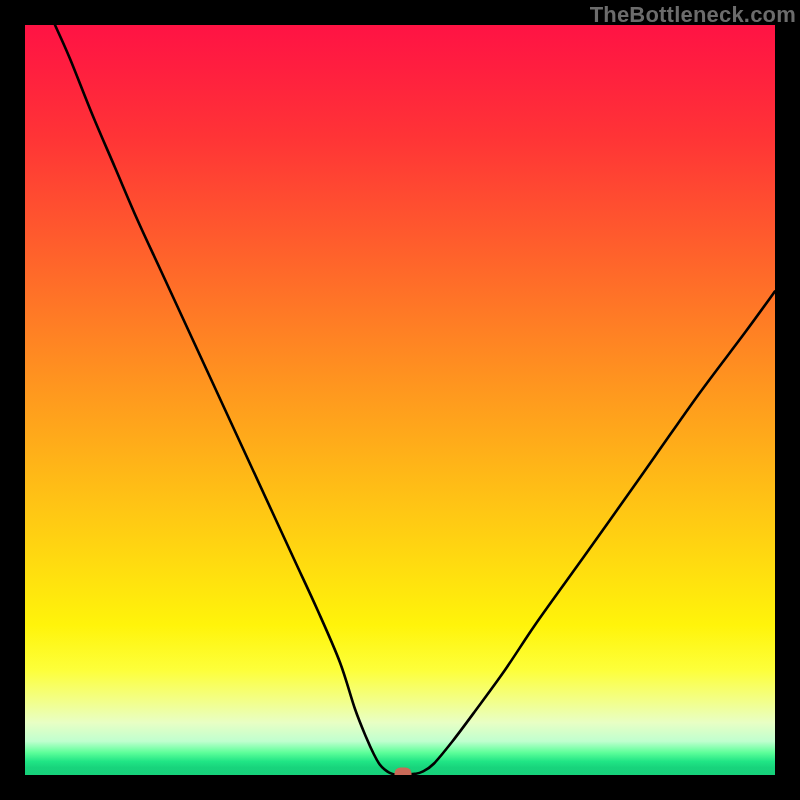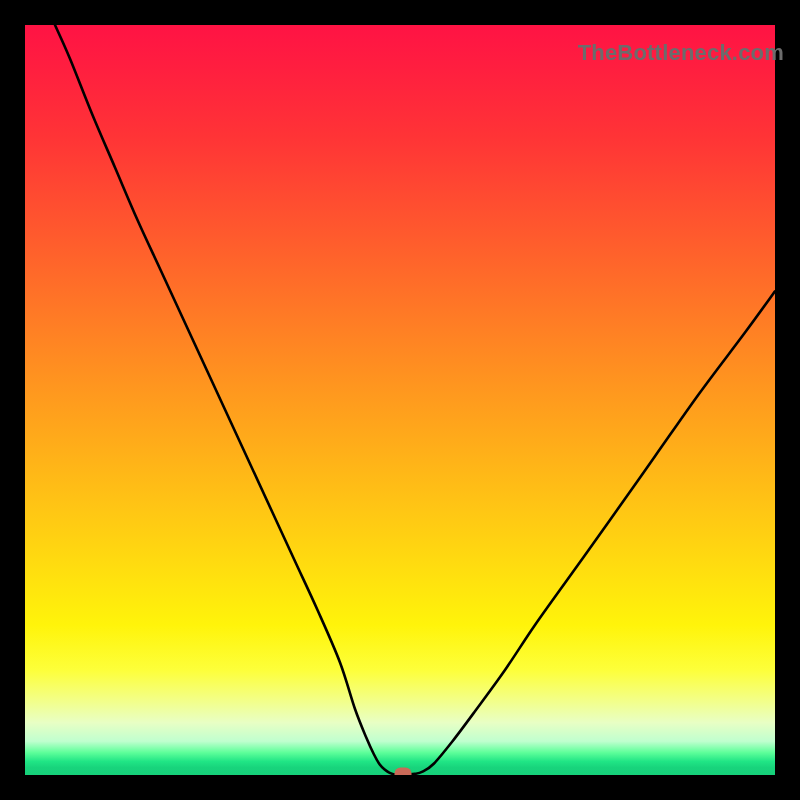--- a/index.html
+++ b/index.html
@@ -57,27 +57,26 @@
     position: absolute;
     width: 17px;
     height: 13px;
     border-radius: 6px;
     background: #c96a58;
     transform: translate(-50%, -50%);
   }
   .watermark {
     position: absolute;
     top: 2px;
-    right: 16px;
+    right: 4px;
     font-family: Arial, Helvetica, sans-serif;
     font-size: 22px;
     font-weight: 600;
     color: #6c6c6c;
     letter-spacing: 0.2px;
-    margin-top: 38px;
   }
 </style>
 </head>
 <body>
 <div class="frame">
   <div class="plot">
     <div class="gradient"></div>
     <svg class="curve" viewBox="0 0 750 750" preserveAspectRatio="none">
       <path id="curve-path" d="M 30.00 0.00 C 32.50 5.63, 38.75 18.75, 45.00 33.75 C 51.25 48.75, 60.00 71.88, 67.50 90.00 C 75.00 108.13, 82.50 125.00, 90.00 142.50 C 97.50 160.00, 105.00 178.13, 112.50 195.00 C 120.00 211.88, 127.50 227.50, 135.00 243.75 C 142.50 260.00, 150.00 276.25, 157.50 292.50 C 165.00 308.75, 172.50 325.00, 180.00 341.25 C 187.50 357.50, 195.00 373.75, 202.50 390.00 C 210.00 406.25, 217.50 422.50, 225.00 438.75 C 232.50 455.00, 240.00 471.25, 247.50 487.50 C 255.00 503.75, 262.50 520.00, 270.00 536.25 C 277.50 552.50, 285.00 568.13, 292.50 585.00 C 300.00 601.88, 308.75 621.00, 315.00 637.50 C 321.25 654.00, 325.63 671.50, 330.00 684.00 C 334.38 696.50, 338.13 705.00, 341.25 712.50 C 344.38 720.00, 346.50 724.50, 348.75 729.00 C 351.00 733.50, 352.88 736.88, 354.75 739.50 C 356.63 742.13, 358.50 743.44, 360.00 744.75 C 361.50 746.06, 362.50 746.69, 363.75 747.38 C 365.00 748.06, 366.50 748.56, 367.50 748.88 C 368.50 749.19, 369.00 749.19, 369.75 749.25 C 370.50 749.31, 371.13 749.25, 372.00 749.25 C 372.88 749.25, 373.25 749.25, 375.00 749.25 C 376.75 749.25, 380.00 749.31, 382.50 749.25 C 385.00 749.19, 387.50 749.31, 390.00 748.88 C 392.50 748.44, 394.38 748.31, 397.50 746.63 C 400.63 744.94, 403.75 743.81, 408.75 738.75 C 413.75 733.69, 420.62 725.00, 427.50 716.25 C 434.37 707.50, 441.25 698.13, 450.00 686.25 C 458.75 674.38, 470.00 659.38, 480.00 645.00 C 490.00 630.63, 498.75 616.25, 510.00 600.00 C 521.25 583.75, 535.00 565.00, 547.50 547.50 C 560.00 530.00, 571.25 514.38, 585.00 495.00 C 598.75 475.63, 615.00 452.50, 630.00 431.25 C 645.00 410.00, 660.00 388.13, 675.00 367.50 C 690.00 346.88, 707.50 324.38, 720.00 307.50 C 732.50 290.63, 745.00 273.13, 750.00 266.25" fill="none" stroke="#000" stroke-width="2.6" stroke-linecap="round"></path>
     </svg>

